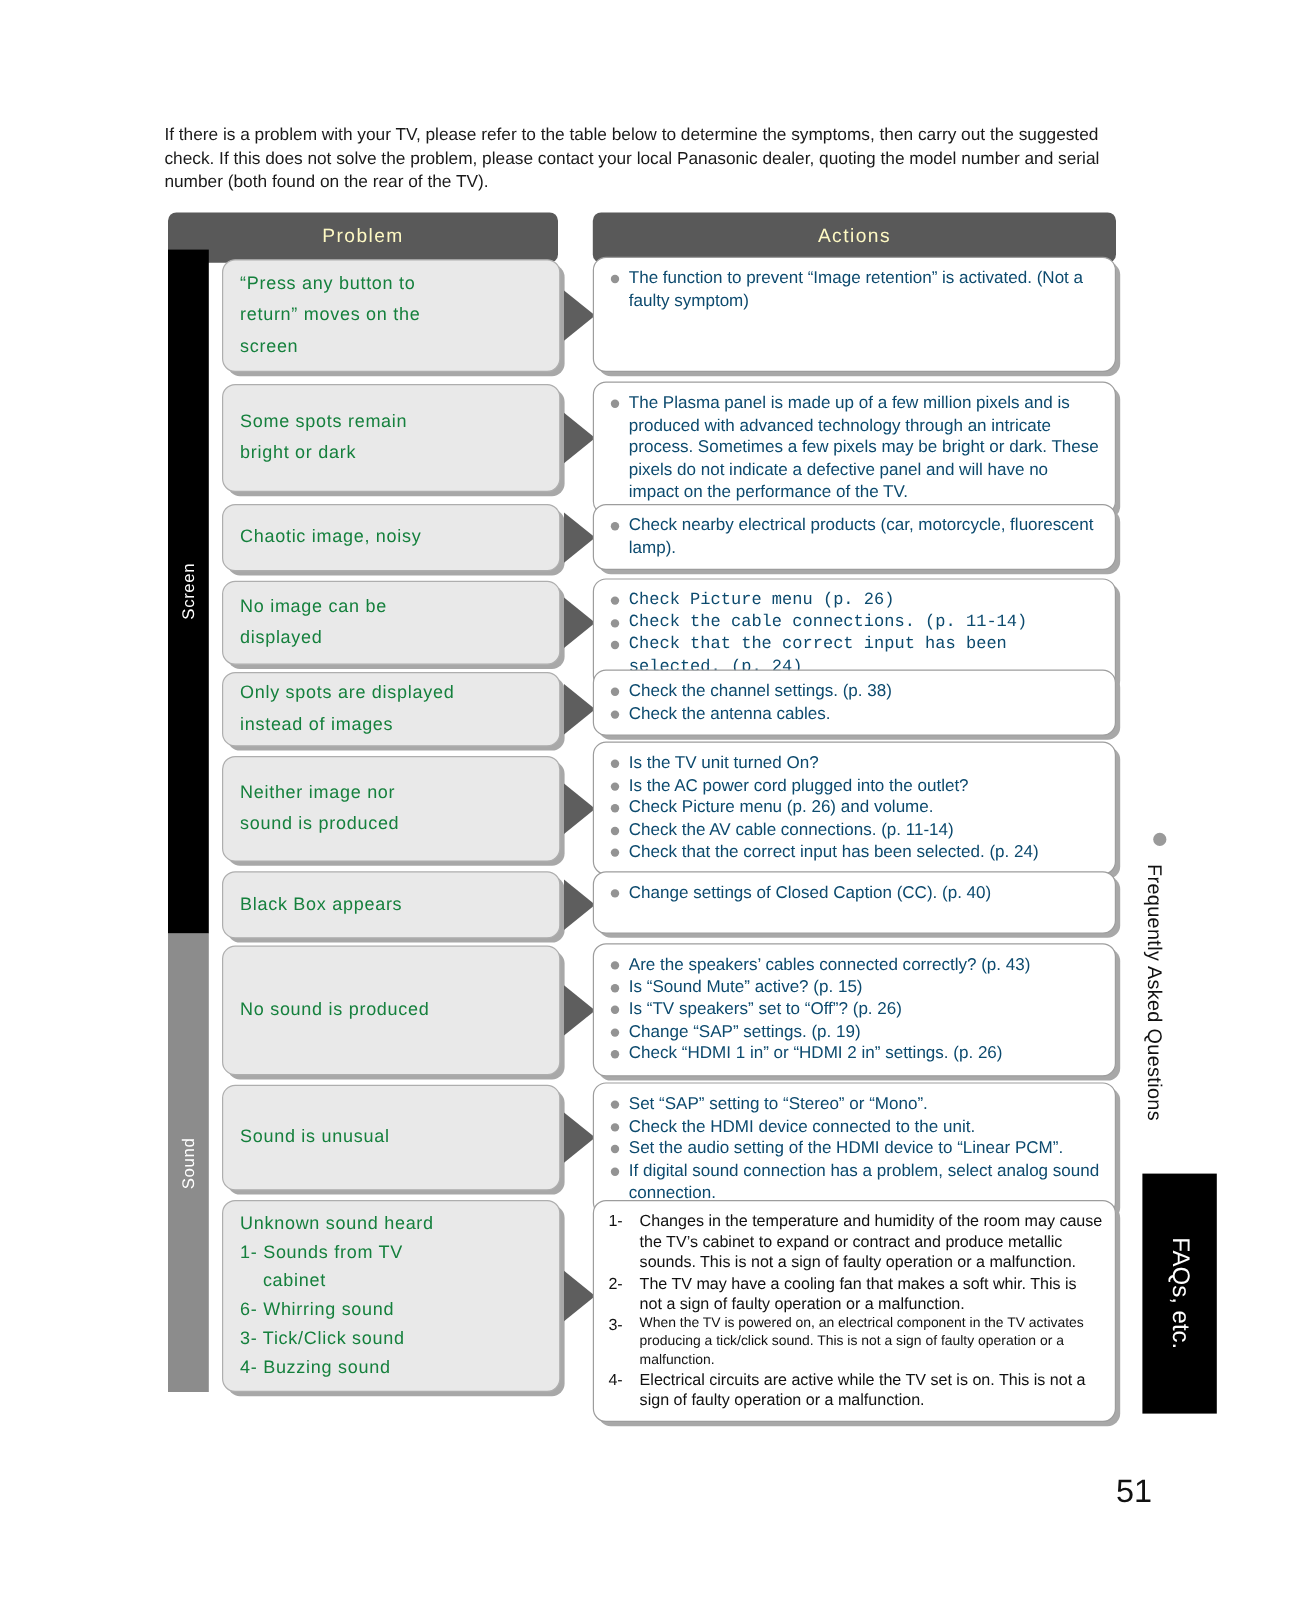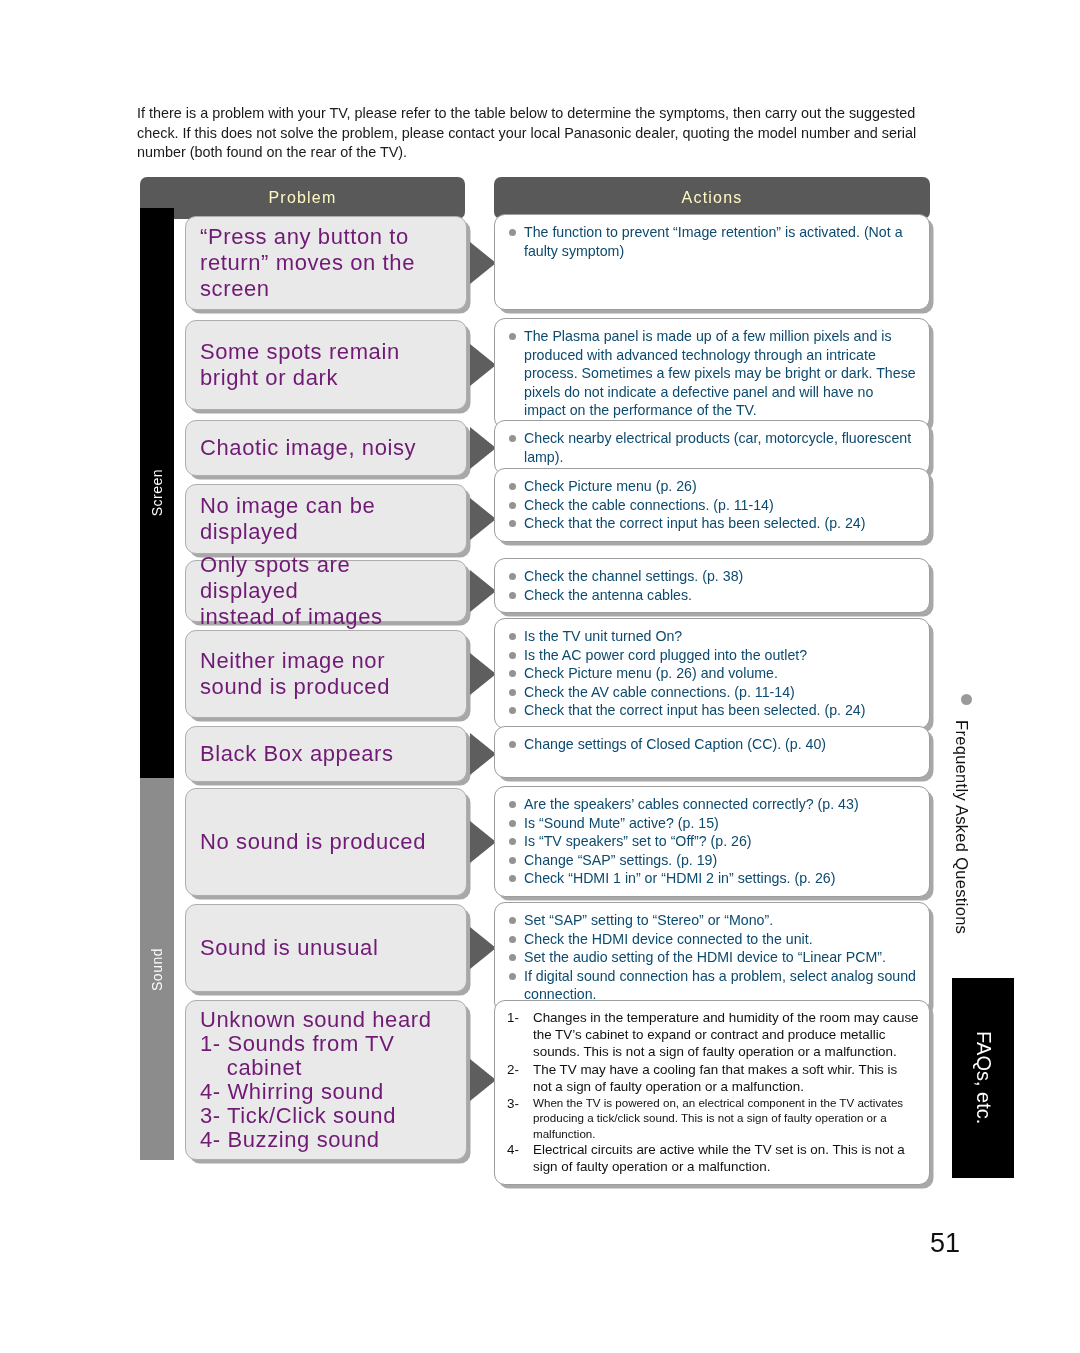--- a/index.html
+++ b/index.html
@@ -79,24 +79,24 @@
     box-sizing: border-box;
     background: #e9e9e9;
     border: 1.6px solid #aeaeae;
     border-radius: 11px;
     box-shadow: 4px 4px 0 -0.5px #a8a8a8;
     display: flex;
     align-items: center;
     padding: 6px 12px 6px 14px;
   }
   .problem-cell .ptext {
-    font-size: 22px;
+    font-size: 15px;
     line-height: 26px;
     letter-spacing: 0.6px;
-    color: #701a75;
+    color: #15803d;
   }
   .problem-cell .ptext .sub {
     display: block;
   }
   .problem-cell.dense .ptext { line-height: 24px; }
 
   
   .arrow {
     position: absolute;
     left: 330px;
@@ -292,21 +292,21 @@
         <li><span>Check nearby electrical products (car, motorcycle, fluorescent lamp).</span></li>
       </ul>
     </div>
     <div class="problem-cell" style="top: 276px; height: 70px;">
       <div class="ptext">
         <span class="sub">No image can be</span>
         <span class="sub">displayed</span>
       </div>
     </div>
     <div class="arrow" style="top: 290px;"></div>
-    <div class="action-cell" style="top: 260px; min-height: 66px;">
+    <div class="action-cell" style="top: 274px; min-height: 66px; font-family: Liberation Mono, monospace;">
       <ul class="bullets">
         <li><span>Check Picture menu (p. 26)</span></li>
         <li><span>Check the cable connections. (p. 11-14)</span></li>
         <li><span>Check that the correct input has been selected. (p. 24)</span></li>
       </ul>
     </div>
     <div class="problem-cell" style="top: 352px; height: 62px;">
       <div class="ptext">
         <span class="sub">Only spots are displayed</span>
         <span class="sub">instead of images</span>
@@ -373,21 +373,21 @@
         <li><span>Check the HDMI device connected to the unit.</span></li>
         <li><span>Set the audio setting of the HDMI device to “Linear PCM”.</span></li>
         <li><span>If digital sound connection has a problem, select analog sound connection.</span></li>
       </ul>
     </div>
     <div class="problem-cell dense" style="top: 792px; height: 160px;">
       <div class="ptext">
         <span class="sub">Unknown sound heard</span>
         <span class="sub">1- Sounds from TV</span>
         <span class="sub">&nbsp;&nbsp;&nbsp;&nbsp;cabinet</span>
-        <span class="sub">4- Whirring sound</span>
+        <span class="sub">6- Whirring sound</span>
         <span class="sub">3- Tick/Click sound</span>
         <span class="sub">4- Buzzing sound</span>
       </div>
     </div>
     <div class="arrow" style="top: 851px;"></div>
     <div class="action-cell" style="top: 792px; min-height: 160px;">
       <ol class="numbered">
         <li><span class="num">1-</span><span>Changes in the temperature and humidity of the room may cause the TV’s cabinet to expand or contract and produce metallic sounds. This is not a sign of faulty operation or a malfunction.</span></li>
         <li><span class="num">2-</span><span>The TV may have a cooling fan that makes a soft whir. This is not a sign of faulty operation or a malfunction.</span></li>
         <li>

